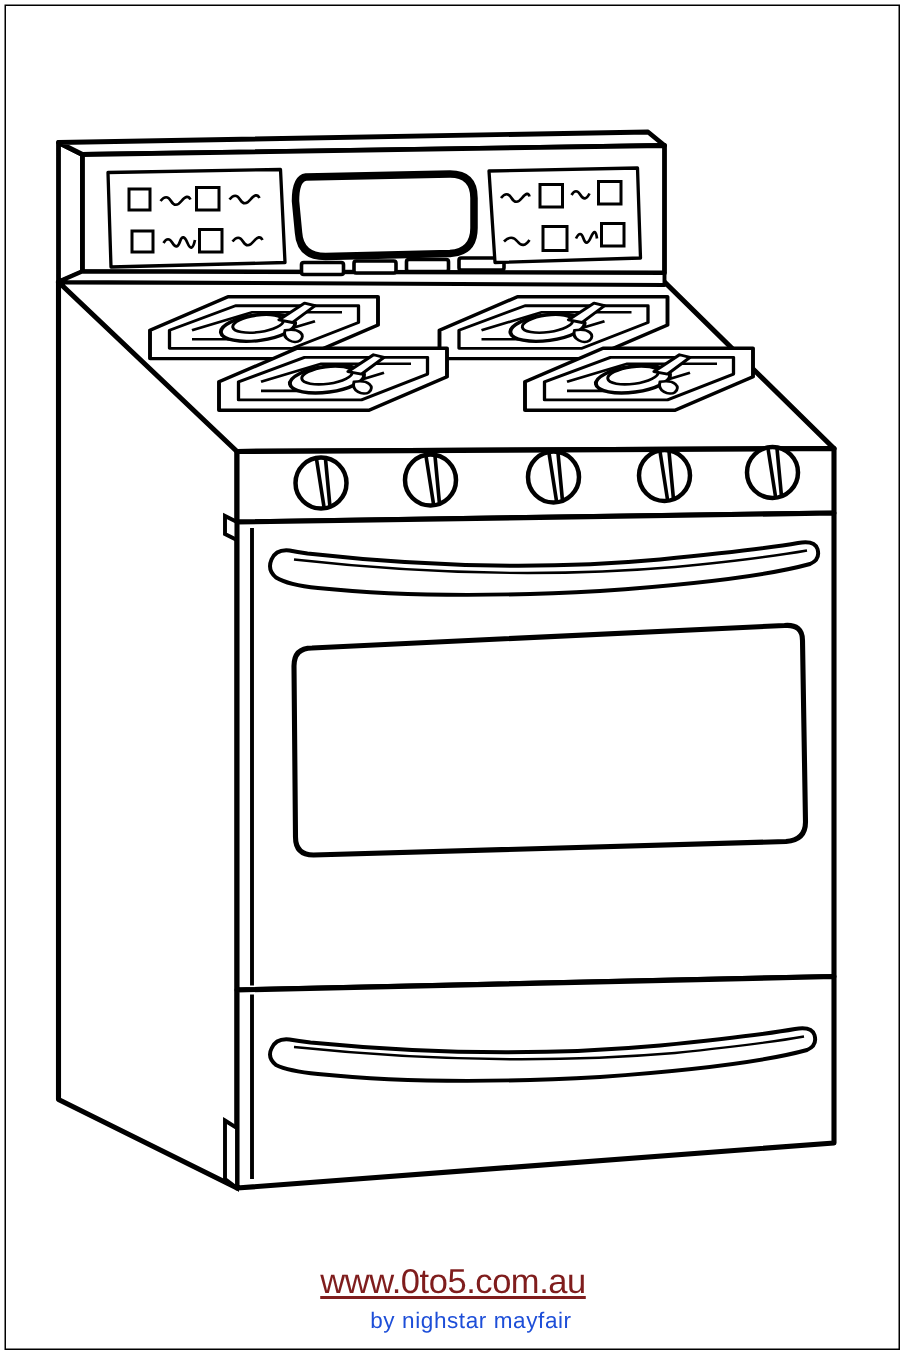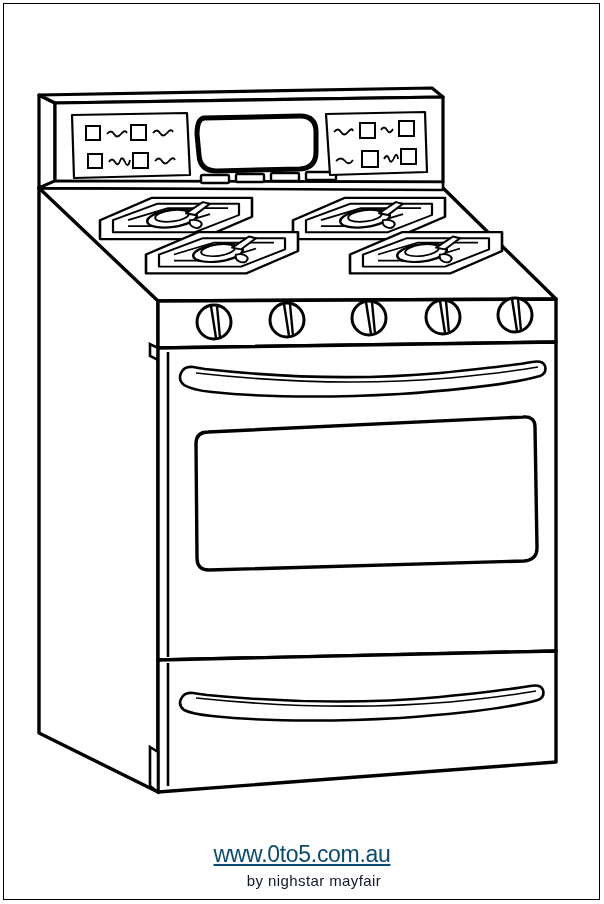--- a/index.html
+++ b/index.html
@@ -34,29 +34,29 @@
   #footer {
     position: absolute;
     left: 0;
     top: 840px;
     width: 604px;
     text-align: center;
   }
   #site-link {
     display: inline-block;
     font-size: 23px;
-    color: #0c4a6e;
+    color: #7f1d1d;
     text-decoration: underline;
     letter-spacing: -0.3px;
     line-height: 28px;
   }
   #byline {
     display: block;
     font-size: 15px;
-    color: #0f172a;
+    color: #1d4ed8;
     margin-top: 4px;
     letter-spacing: 0.4px;
     padding-left: 24px;
   }
 </style>
 </head>
 <body>
 
 <div id="page-frame"></div>
 

